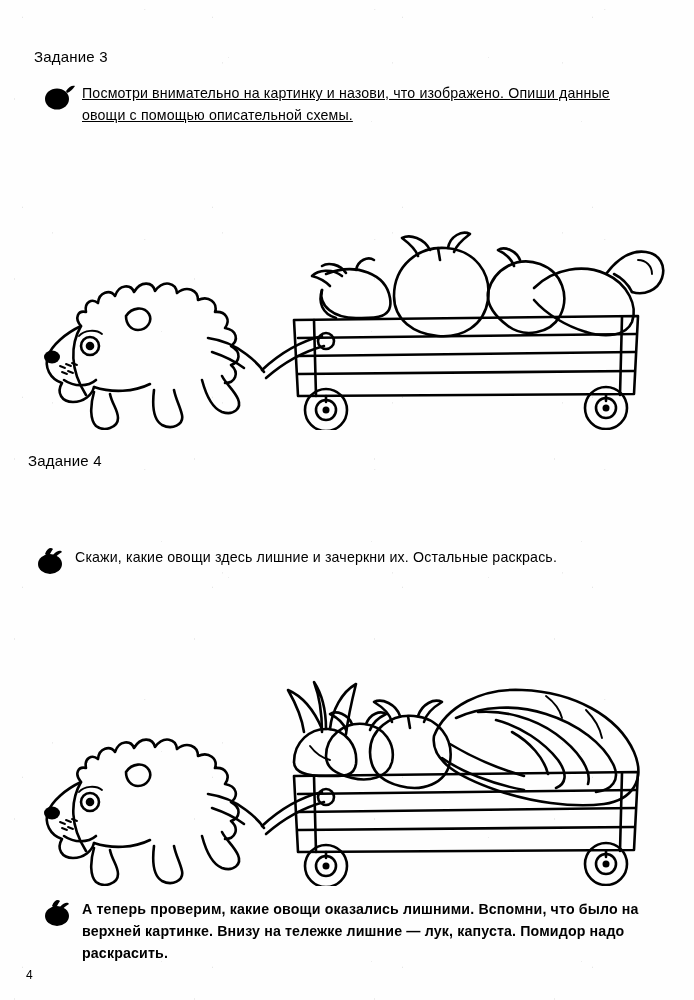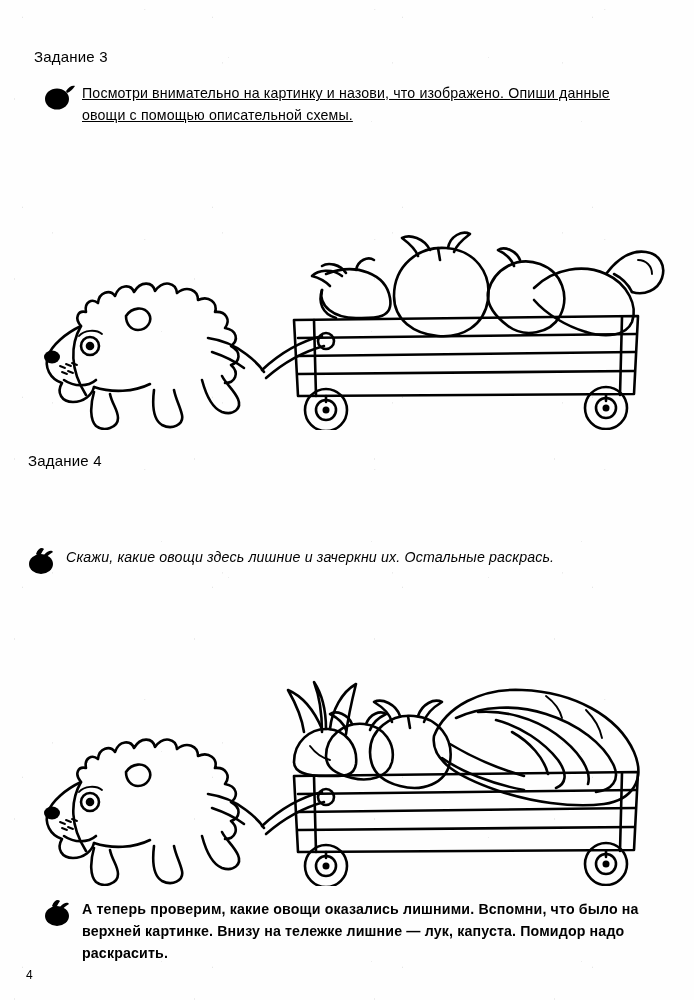--- a/index.html
+++ b/index.html
@@ -154,21 +154,21 @@
       <path class="ink" d="M560 192 C540 186, 520 174, 508 160"></path>
       <path class="ink" d="M580 134 C592 118, 606 110, 620 112 C634 114, 640 126, 636 138 C632 150, 618 156, 606 152"></path>
       <path class="ink" d="M606 152 C602 144, 596 138, 588 134"></path>
       <path class="ink-thin" d="M612 120 C620 120, 626 126, 626 134"></path>
     </svg>
   </div>
 
   <div class="task-heading" style="left:28px; top:452px;">Задание 4</div>
 
 
-  <div class="bullet-row" style="left:26px; top:546px; width:620px;font-style:italic;">
+  <div class="bullet-row" style="left:35px; top:546px; width:620px;">
     <span class="bullet-icon">
       <svg width="34" height="30" viewBox="0 0 34 30">
         <ellipse cx="15" cy="18" rx="12" ry="10" class="ink-fill"></ellipse>
         <path d="M10 8 C12 2, 16 1, 18 3 C16 6, 14 9, 14 11 Z" class="ink-fill"></path>
         <path d="M18 9 C22 4, 26 4, 27 6 C24 8, 21 10, 20 12 Z" class="ink-fill"></path>
       </svg>
     </span>
     <span class="bullet-text" style="width:575px;">Скажи, какие овощи здесь лишние и зачеркни их. Остальные раскрась.</span>
   </div>
 

